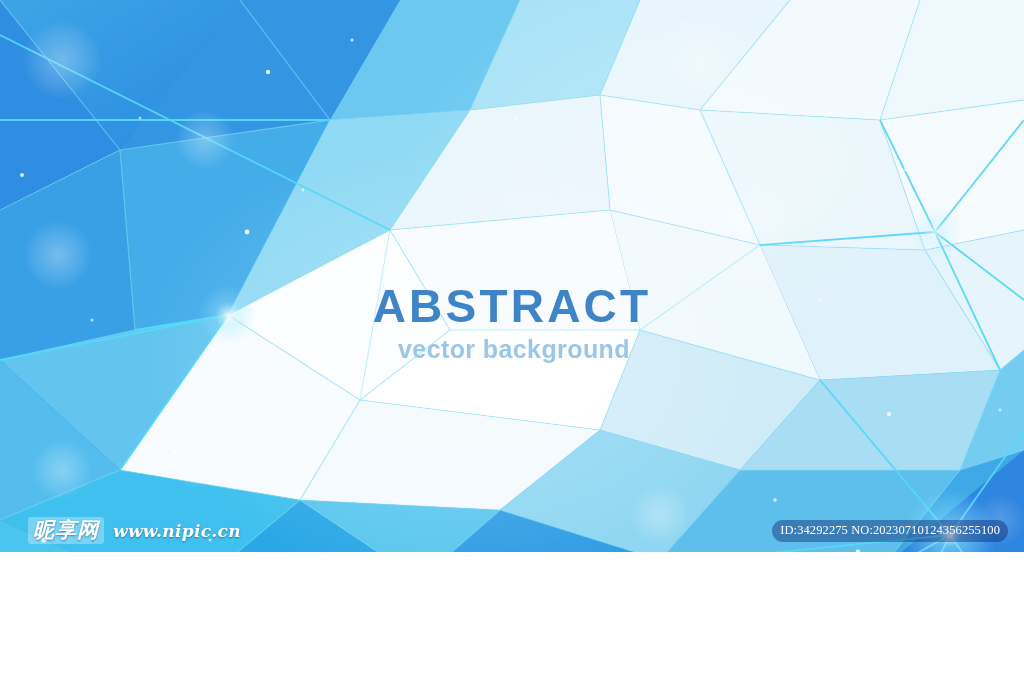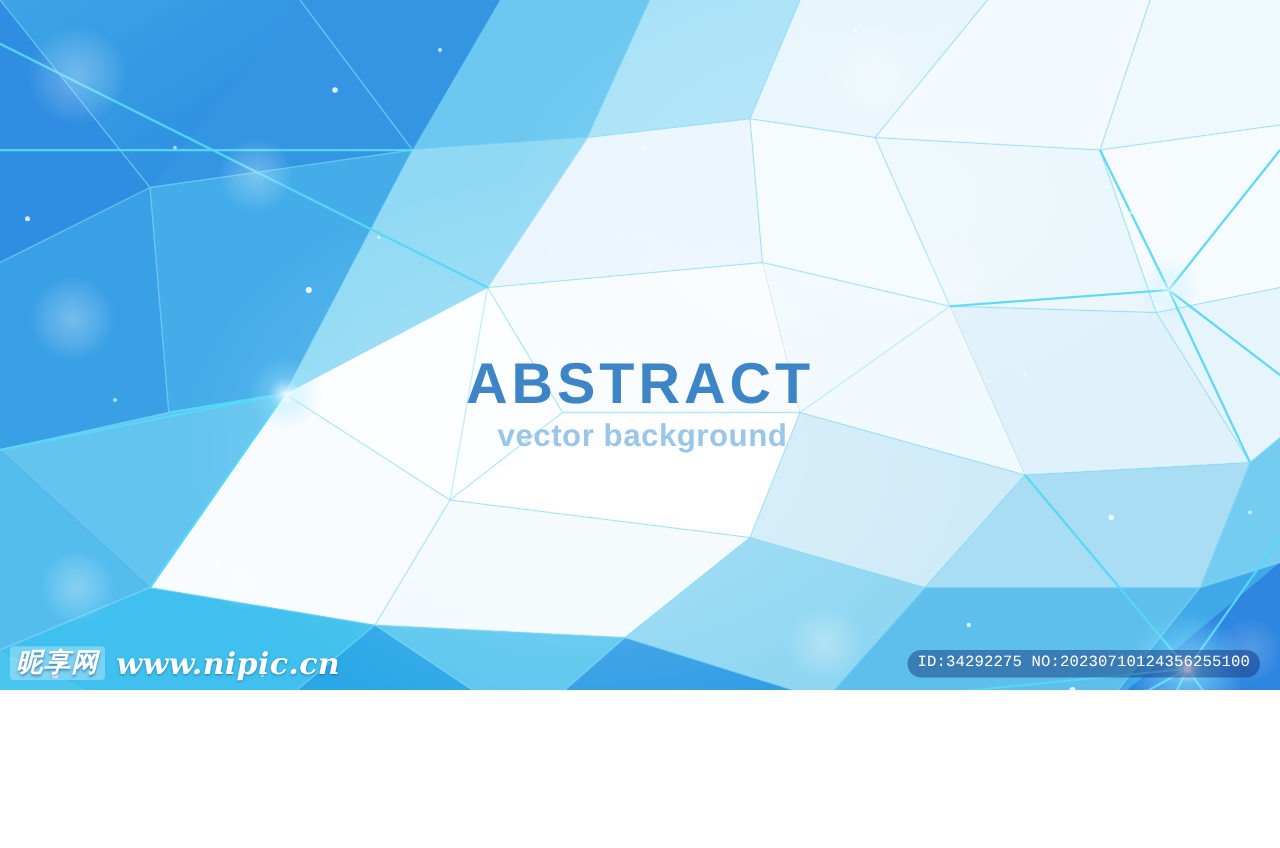--- a/index.html
+++ b/index.html
@@ -72,42 +72,43 @@
     background: rgba(255,255,255,0.30);
     font-family: "DejaVu Sans", sans-serif;
     font-weight: bold;
     font-style: italic;
     font-size: 21px;
     line-height: 24px;
     letter-spacing: 1px;
     color: #ffffff;
     text-shadow: 0 1px 2px rgba(0,40,90,0.45);
     white-space: nowrap;
+    margin-left: 20px;
   }
   .wm-url {
     font-family: "DejaVu Serif", serif;
     font-weight: bold;
     font-style: italic;
-    font-size: 24px;
+    font-size: 17px;
     line-height: 22px;
     letter-spacing: 0.3px;
     color: #ffffff;
     text-shadow: 0 1px 2px rgba(0,40,90,0.45);
     white-space: nowrap;
   }
 
   
   .id-strip {
     position: absolute;
     right: 16px;
     bottom: 10px;
     padding: 3px 8px 4px 8px;
     background: rgba(10,32,104,0.42);
     color: #ffffff;
-    font-family: Liberation Mono, monospace;
+    font-family: Liberation Serif, serif;
     font-size: 12.5px;
     line-height: 15px;
     letter-spacing: 0.1px;
     white-space: nowrap;
     border-radius: 11px;
   }
 </style>
 </head>
 <body>
 

